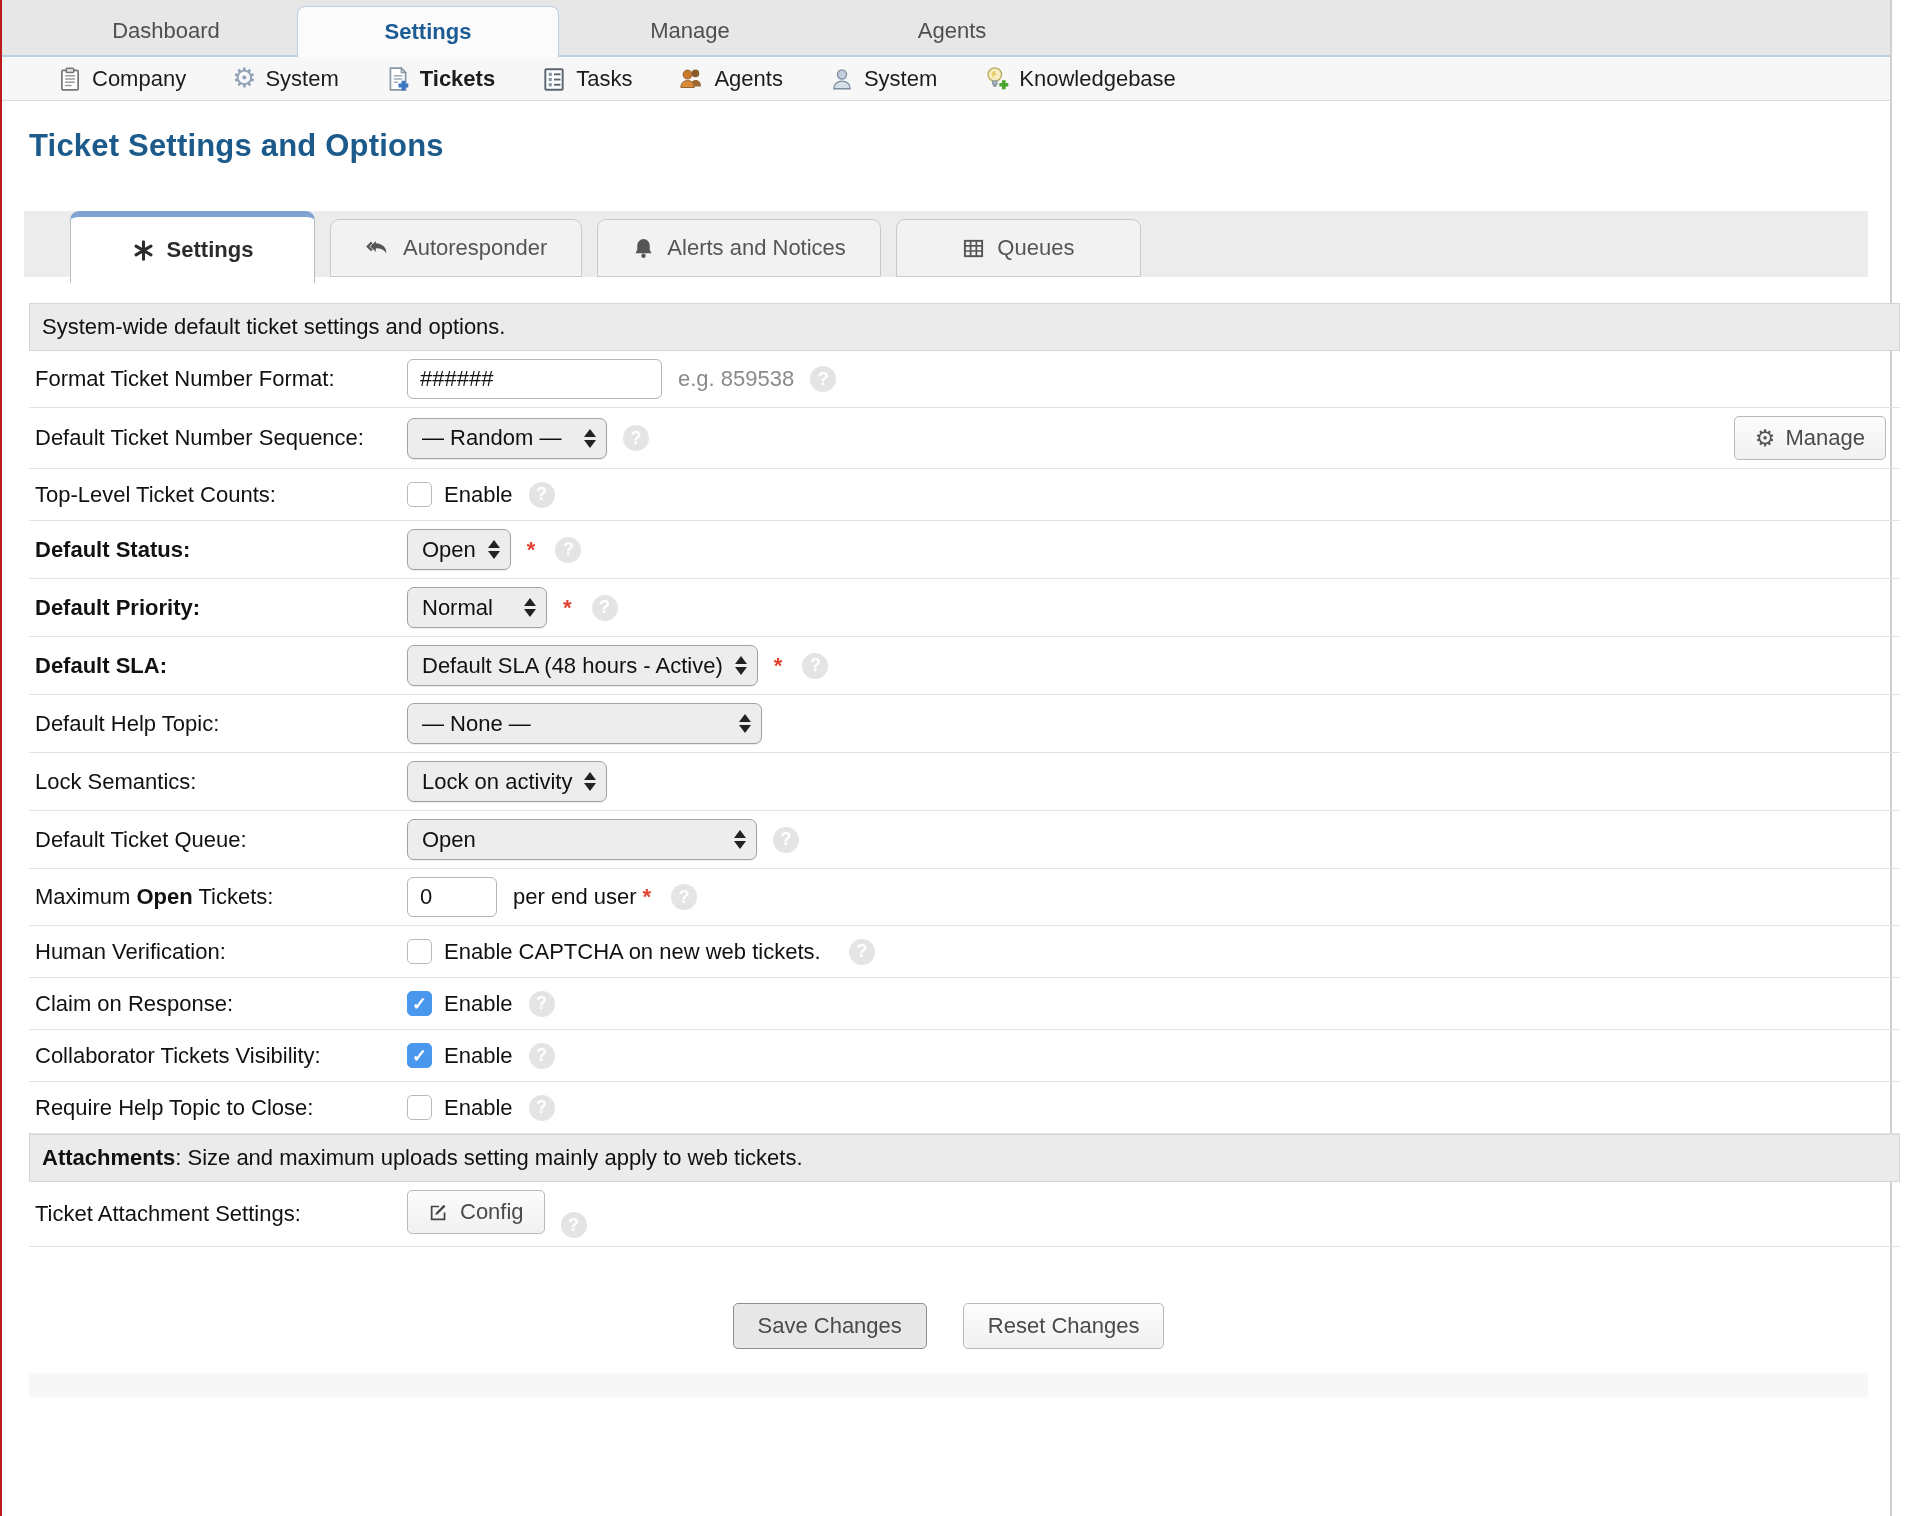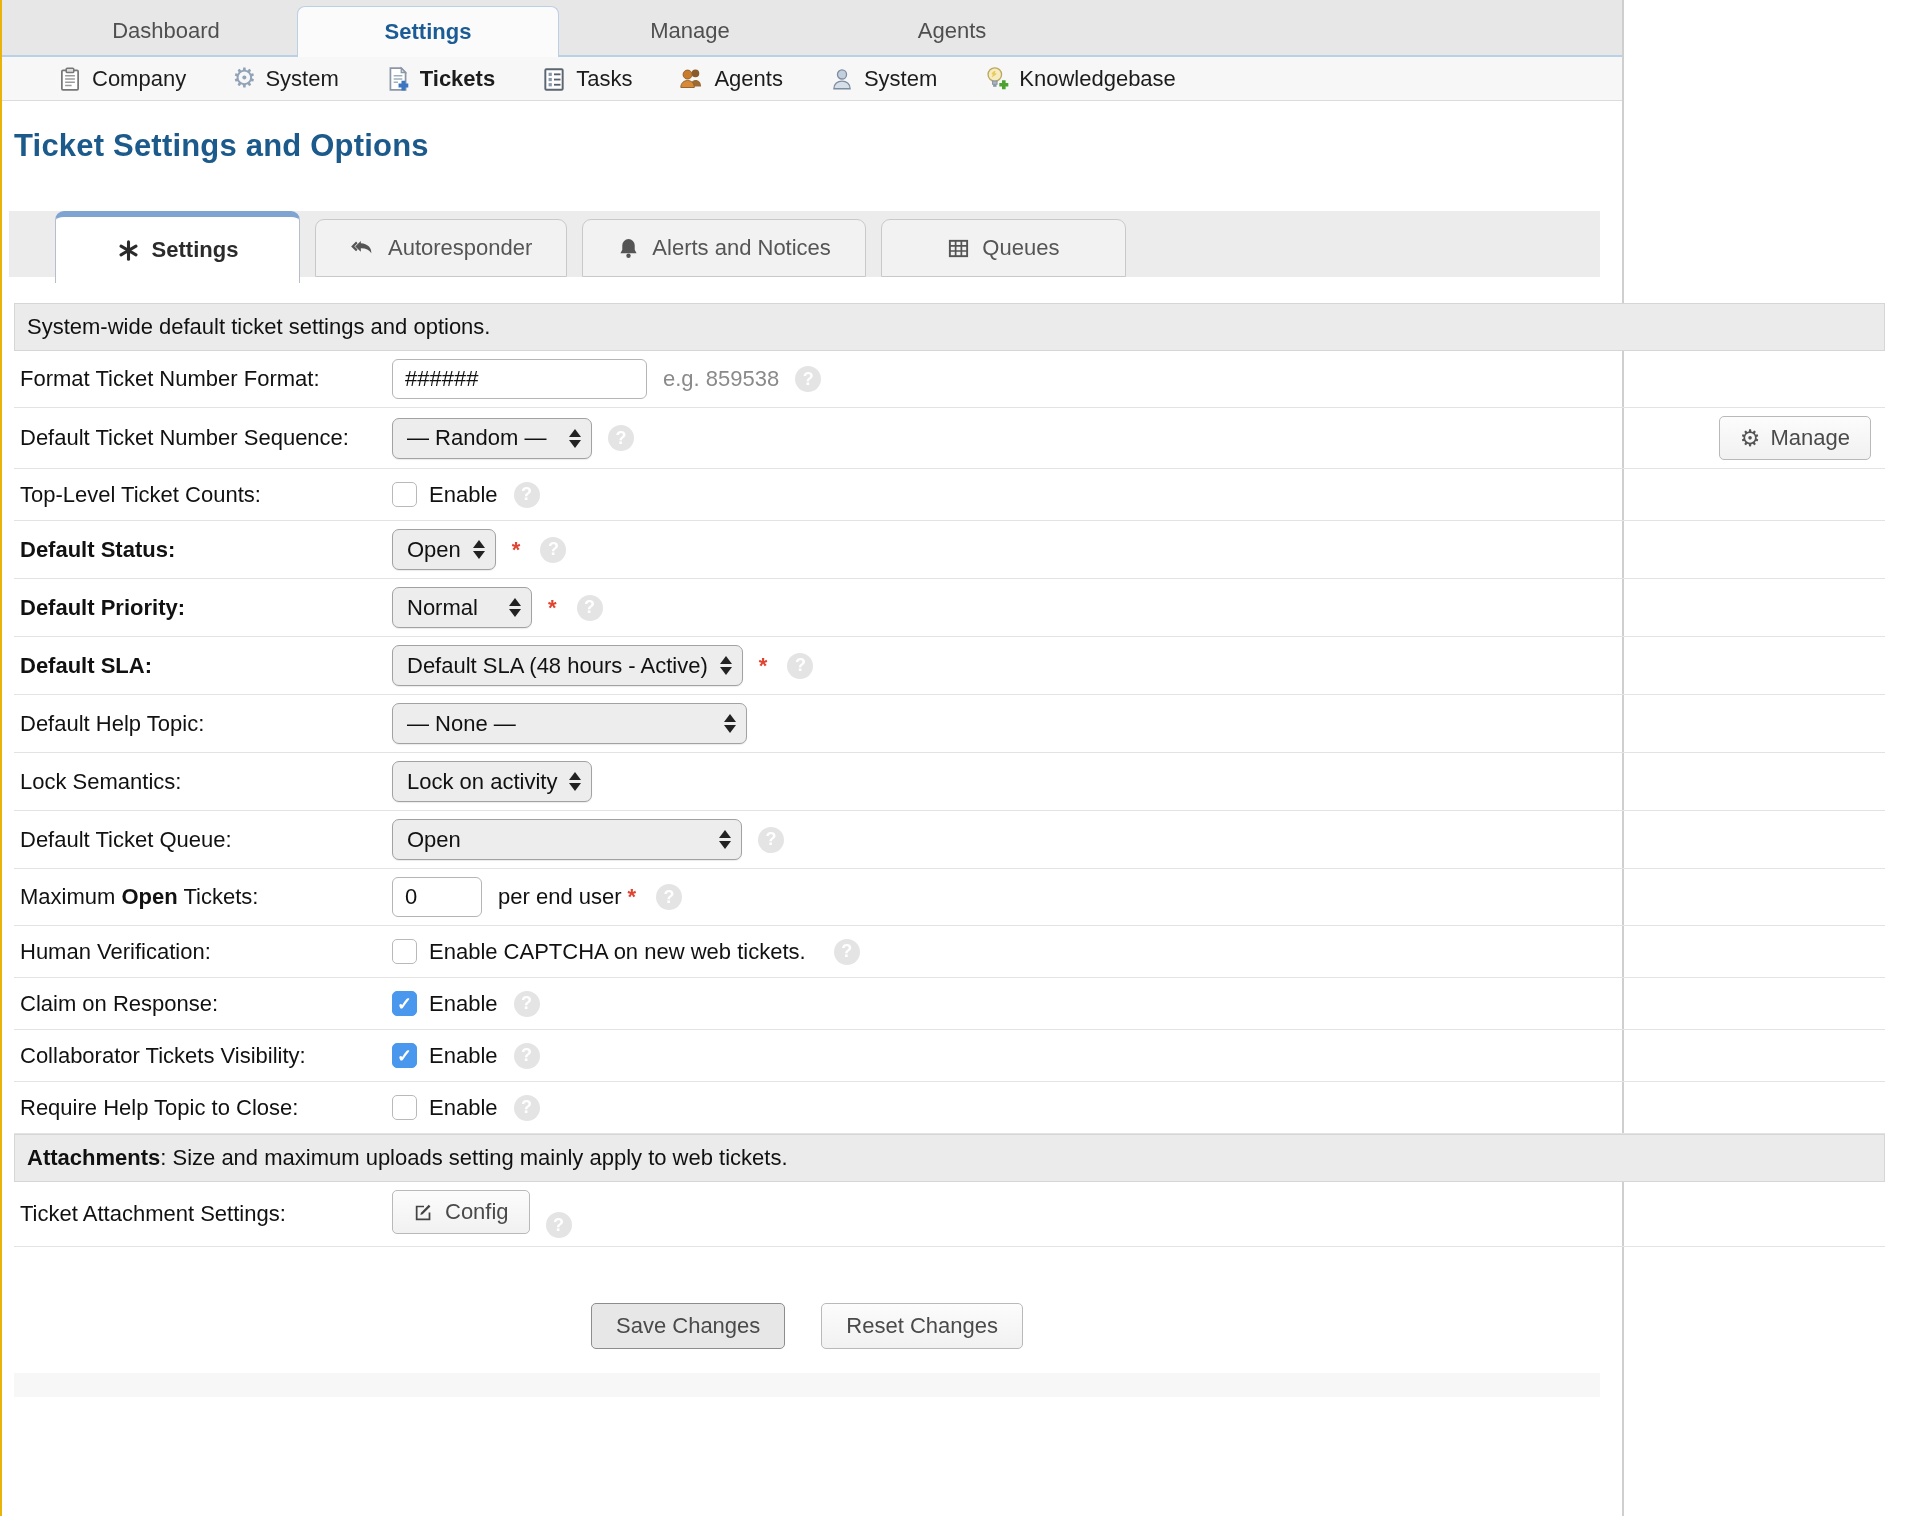--- a/index.html
+++ b/index.html
@@ -1,21 +1,21 @@
 <!DOCTYPE html>
 <html><head>
 <meta charset="utf-8">
 <style>
   * { margin:0; padding:0; box-sizing:border-box; }
   html,body { width:1920px; height:1516px; }
   body {
     font-family:"Liberation Sans", sans-serif;
     background:#fff; color:#161616; overflow:hidden;
   }
-  .page { width:1624px; height:1516px; border-left:2px solid #eab308; border-right:2px solid #cfcfcf; background:#fff; }
+  .page { width:1892px; height:1516px; border-left:2px solid #b91c1c; border-right:2px solid #cfcfcf; background:#fff; }
 
   
   .topnav {
     height:57px; background:#e7e7e7; border-bottom:2px solid #b9d0e6;
     display:flex; align-items:flex-end; padding-left:33px; position:relative;
   }
   .topnav-tab {
     width:262px; height:49px; display:flex; align-items:center; justify-content:center;
     font-size:22px; color:#4f4f4f; cursor:pointer;
   }
@@ -29,21 +29,21 @@
   .subnav {
     height:44px; background:#f7f7f8; border-bottom:1px solid #dcdcdc;
     display:flex; align-items:center; padding-left:55px; gap:46px;
   }
   .subnav-item { display:flex; align-items:center; gap:9px; font-size:22px; color:#1c1c1c; cursor:pointer; }
   .subnav-item.active .subnav-label { font-weight:bold; }
   .subnav-item svg { display:block; }
   .glyph-gear { font-size:27px; color:#93a3b7; line-height:1; }
 
   
-  .content { padding:0 22px 0 12px; }
+  .content { padding:0 22px 0 27px; }
   h1.page-title { margin-top:27px; font-size:31px; color:#1b5a8a; font-weight:bold; letter-spacing:.2px; }
 
   
   .tabstrip {
     margin-top:47px; margin-left:-5px; height:66px; background:#ececec;
     display:flex; align-items:flex-end; padding-left:46px; gap:15px; position:relative;
   }
   .tab {
     height:58px; min-width:245px; padding:0 34px;
     background:#f2f2f2; border:1px solid #c9c9c9; border-radius:9px 9px 0 0;

